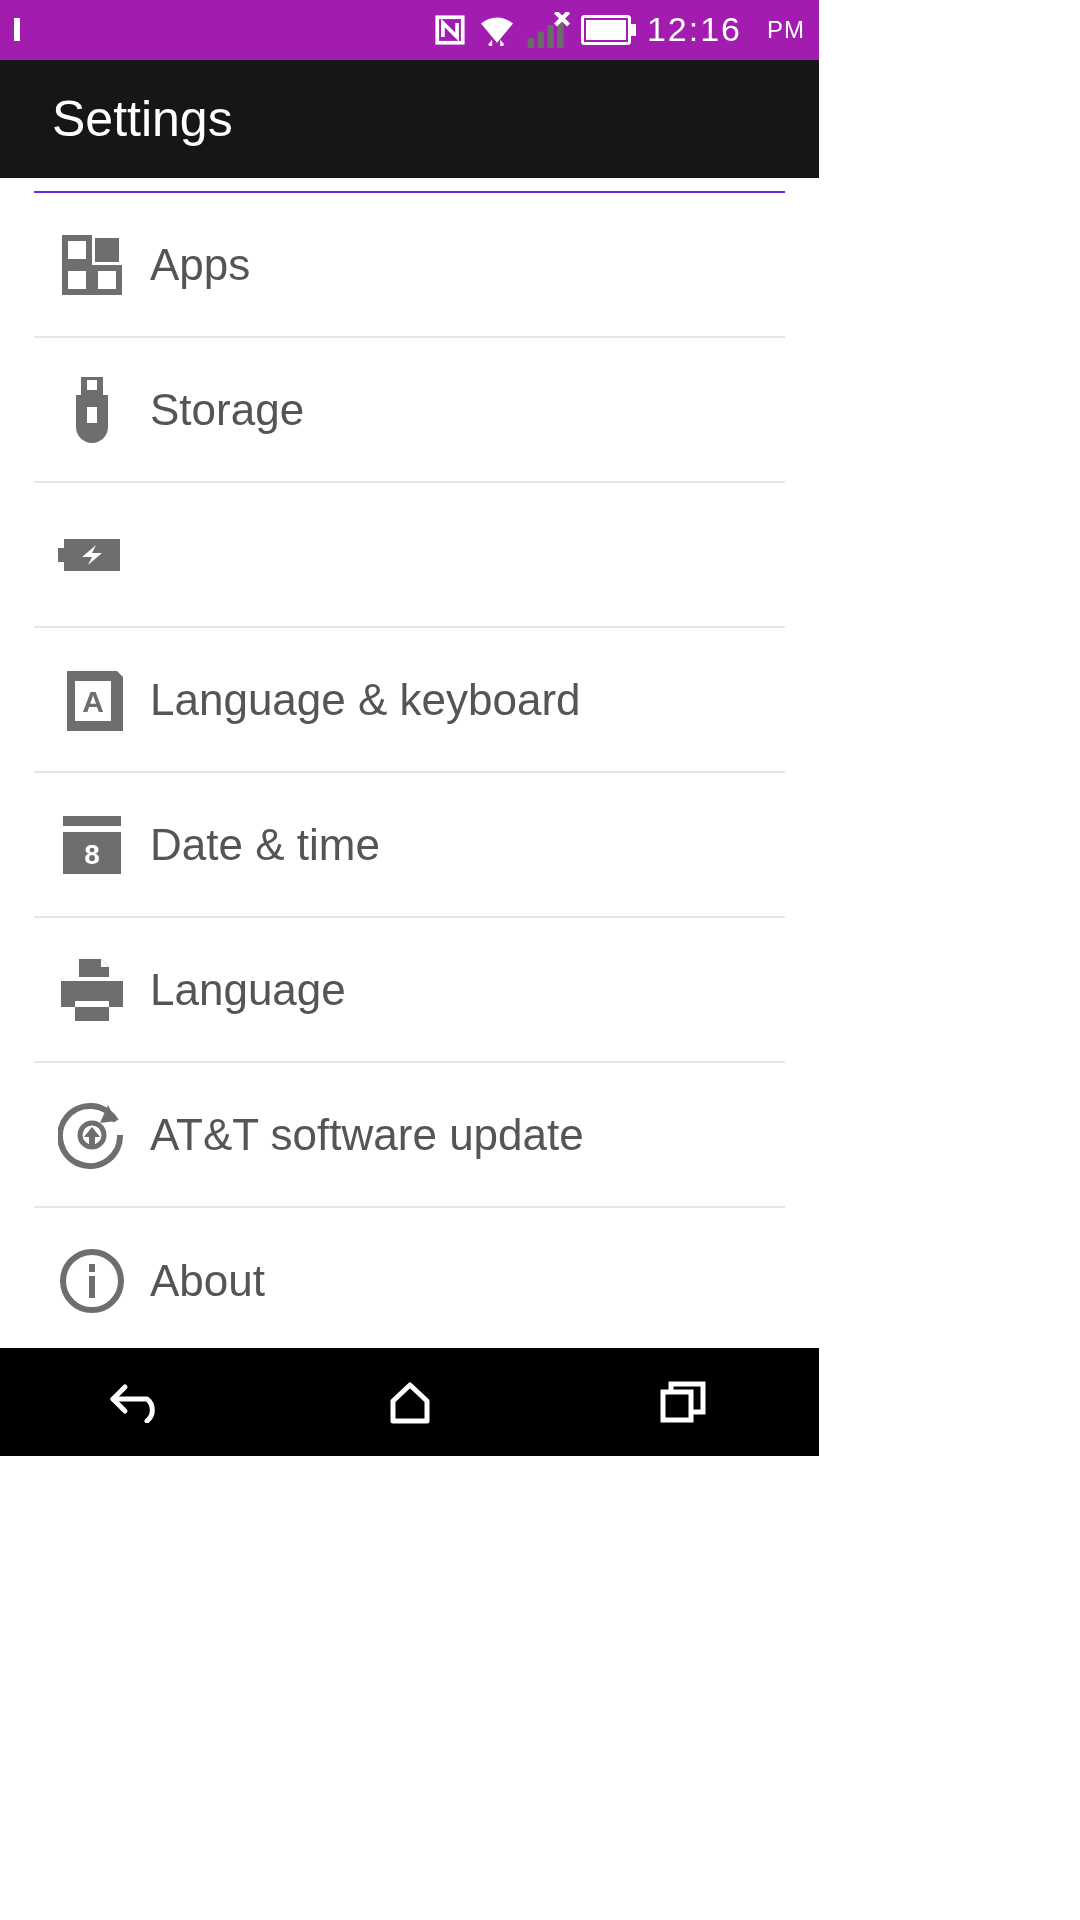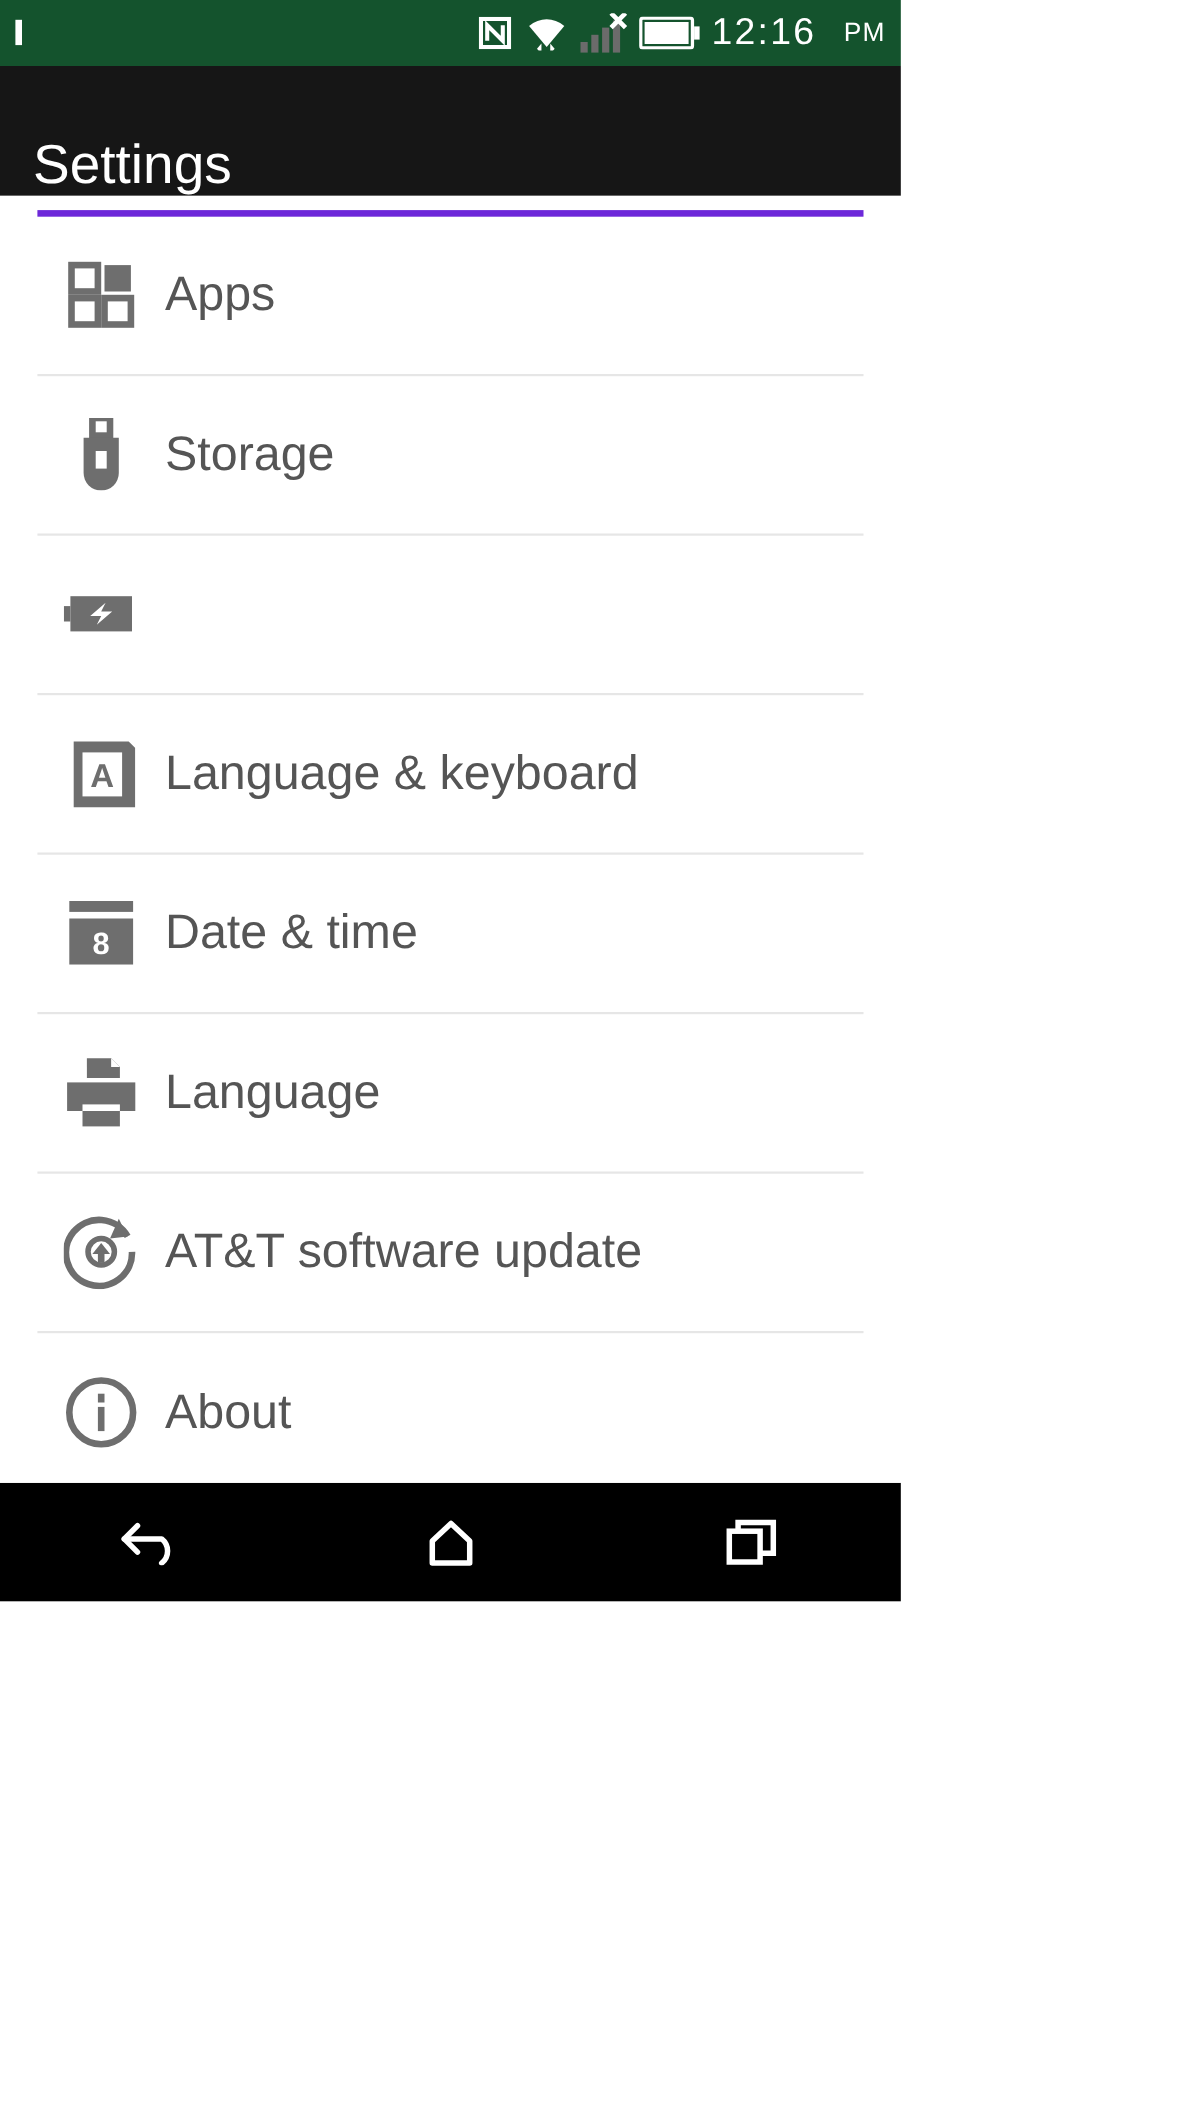--- a/index.html
+++ b/index.html
@@ -11,21 +11,21 @@
     background: #ffffff;
     display: flex;
     flex-direction: column;
     overflow: hidden;
     color: #5a5a5a;
   }
 
   
   .status-bar {
     height: 60px;
-    background: #14532d;
+    background: #a21caf;
     display: flex;
     align-items: center;
     padding: 0 14px;
     color: #ffffff;
   }
   .status-left { flex: 0 0 auto; }
   .status-spacer { flex: 1 1 auto; }
   .status-right { display: flex; align-items: center; gap: 10px; }
   .status-time {
     font-size: 34px;
@@ -51,36 +51,36 @@
     position:absolute; left:0; right:0; top:50%;
     height:3px; background:#9a9a9a;
   }
 
   
   .app-bar {
     height: 119px;
     background: #161616;
     color: #ffffff;
     display: flex;
-    align-items: flex-end;
-    padding-left: 30px;
+    align-items: center;
+    padding-left: 52px;
     font-size: 50px;
     font-weight: 400;
   }
 
   
   .list {
     flex: 1 1 auto;
     background: #ffffff;
     overflow: hidden;
     padding: 0 34px;
     position: relative;
   }
   .list-inner {
-    border-top: 6px solid #6d28d9;
+    border-top: 2px solid #6d28d9;
     margin-top: 13px; 
   }
   .list-item {
     display: flex;
     align-items: center;
     height: 145px;
     border-bottom: 2px solid #e6e6e6;
   }
   .list-item:last-child { border-bottom: 0; }
   .item-icon {

